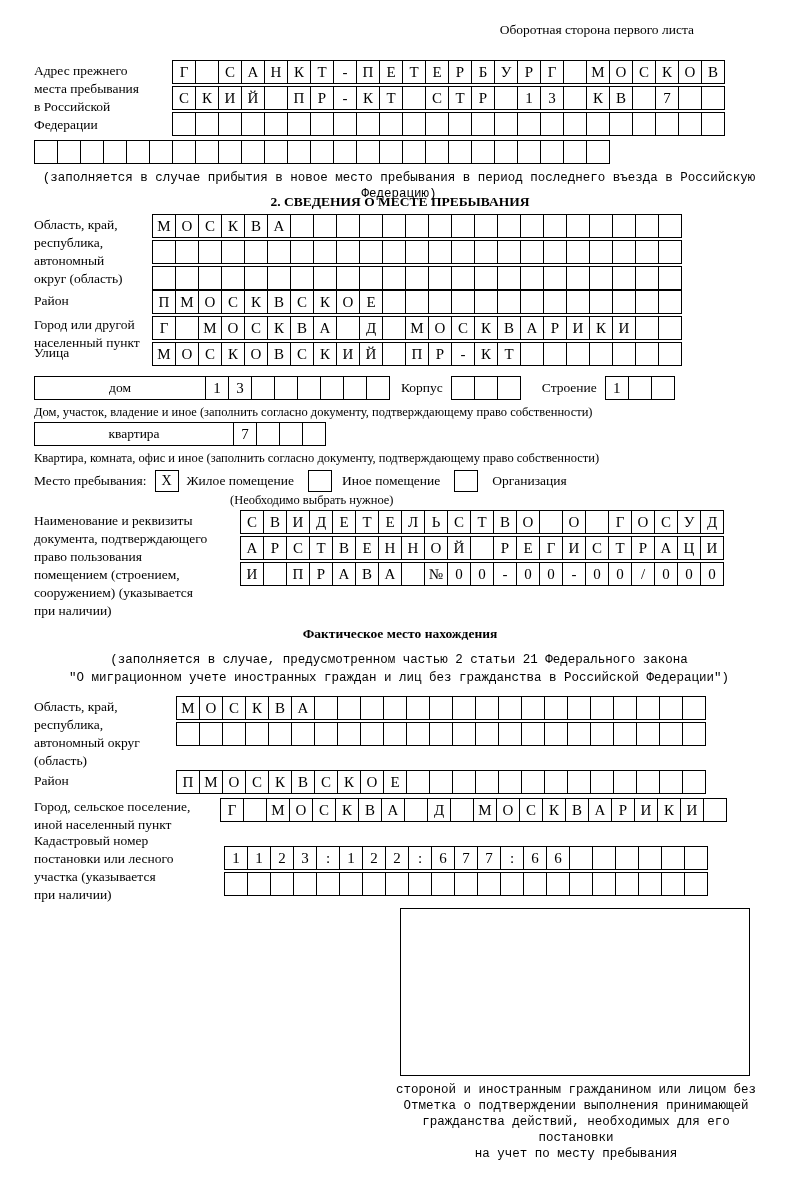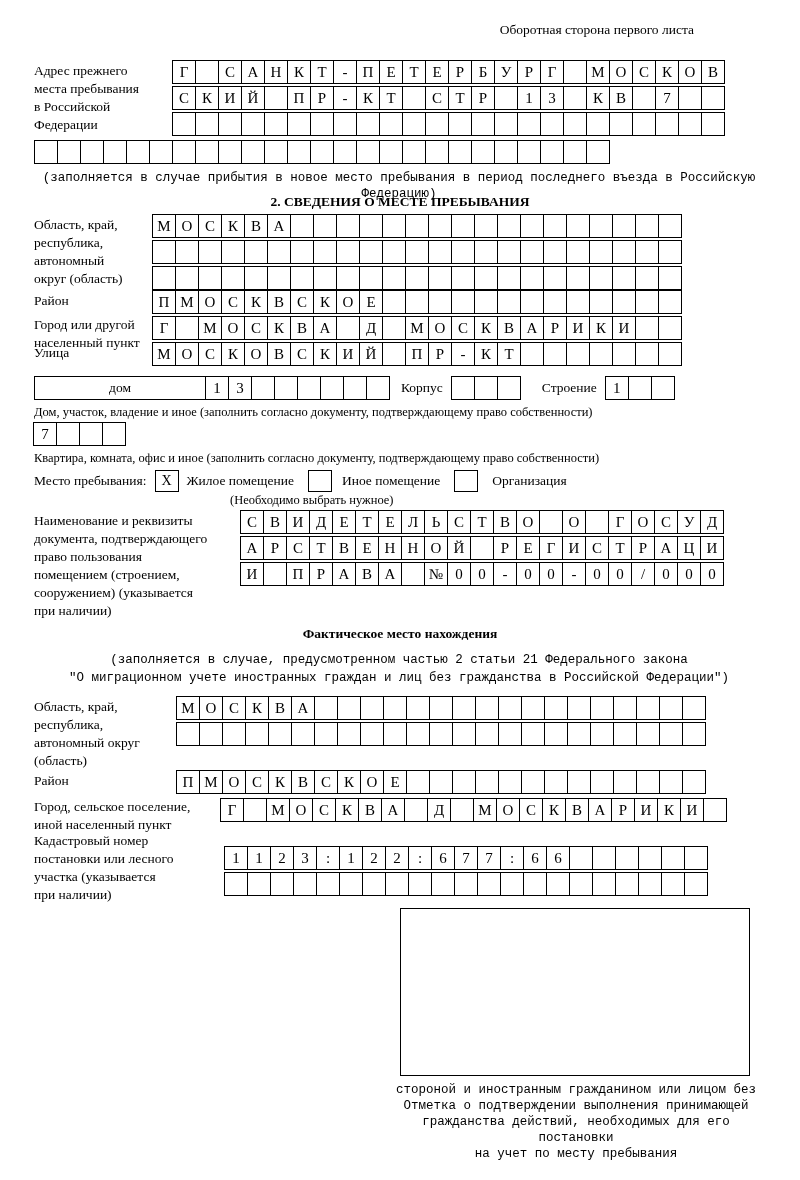--- a/index.html
+++ b/index.html
@@ -393,20 +393,21 @@
         <div class="cell"></div>
         <div class="cell"></div>
       </div>
     </div>
   </div>
 
   <div class="abs lbl-sm" style="left:34px;top:404px;">Дом, участок, владение и иное (заполнить согласно документу, подтверждающему право собственности)</div>
 
   <div class="abs" style="left:34px;top:422px;">
     <div class="boxline">
+      <div class="txtbox" style="width:200px;">квартира</div>
       <div class="cells" style="margin-left:-1px;">
         <div class="cell">7</div>
         <div class="cell"></div>
         <div class="cell"></div>
         <div class="cell"></div>
       </div>
     </div>
   </div>
   <div class="abs lbl-sm" style="left:34px;top:450px;">Квартира, комната, офис и иное (заполнить согласно документу, подтверждающему право собственности)</div>
 

